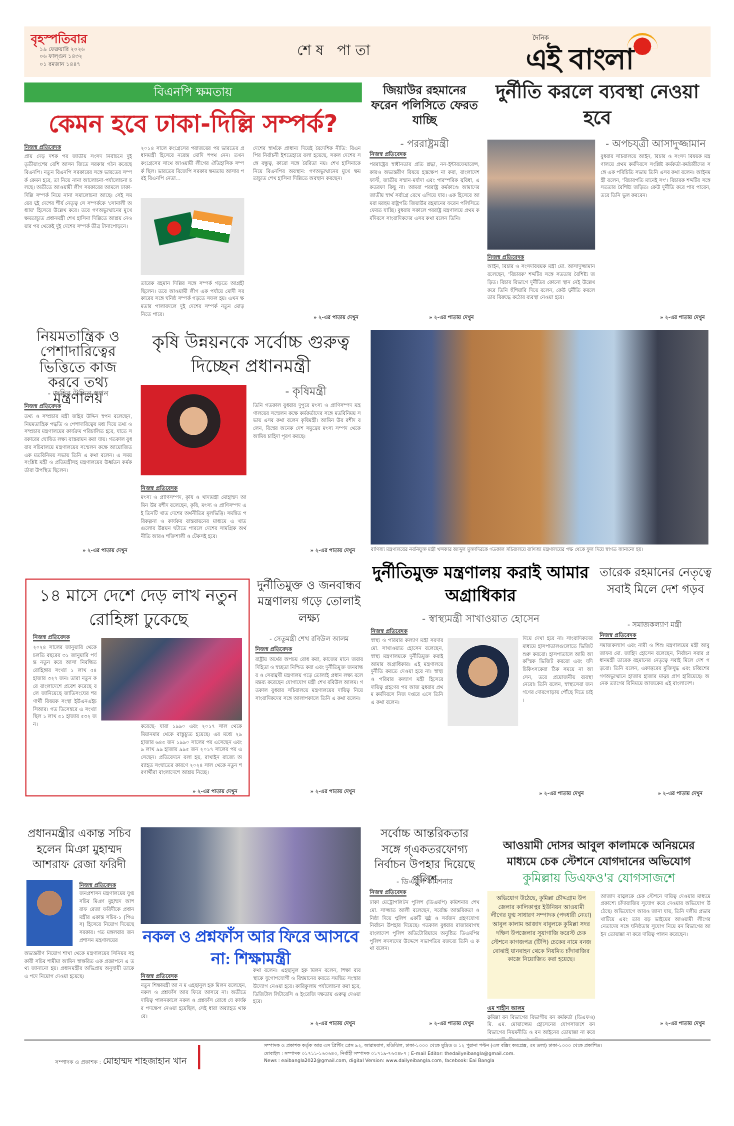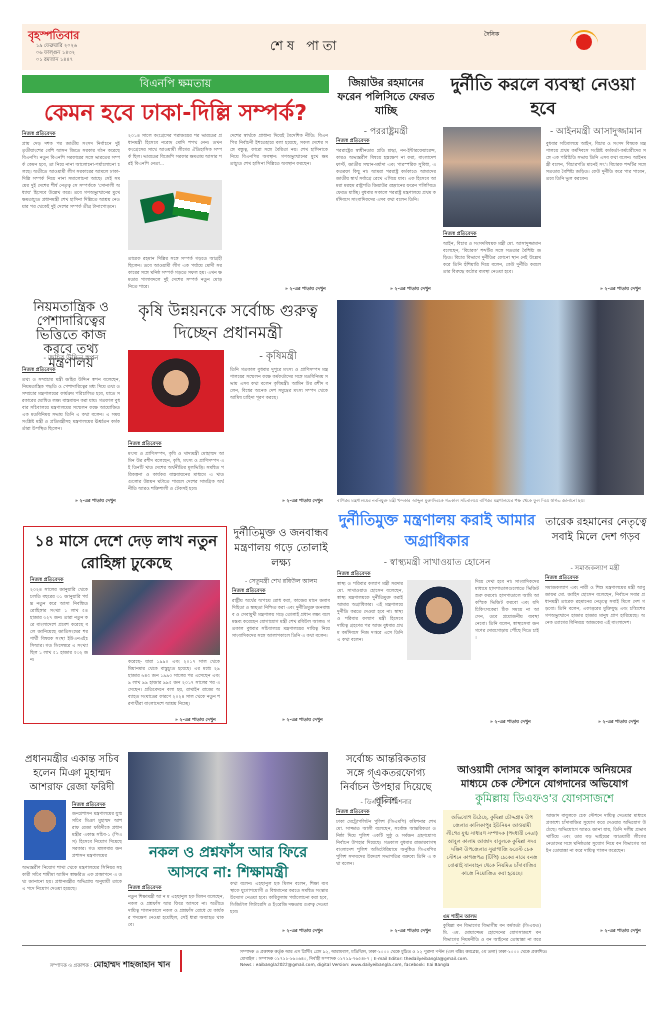--- a/index.html
+++ b/index.html
@@ -45,20 +45,21 @@
 <div class="abs dates">
   <div>১৯ ফেব্রুয়ারি ২০২৬</div>
   <div>০৬ ফাল্গুন ১৪৩২</div>
   <div>০১ রমজান ১৪৪৭</div>
 </div>
 <div class="abs page-label">শেষ পাতা</div>
 <div class="abs logo">
   <span class="arc"></span>
   <span class="sun"></span>
   <span class="pre">দৈনিক</span>
+  <span class="main">এই বাংলা</span>
 </div>
 
 <div class="abs kicker">বিএনপি ক্ষমতায়</div>
 <div class="abs headline-red">কেমন হবে ঢাকা-দিল্লি সম্পর্ক?</div>
 <div class="abs byline" style="left:22px;top:130px;">নিজস্ব প্রতিবেদক</div>
 <div class="abs bodytext" style="left:22px;top:140px;width:98px;height:130px;">প্রায় দেড় দশক পর জাতীয় সংসদ নির্বাচনে দুই তৃতীয়াংশের বেশি আসন জিতে সরকার গঠন করেছে বিএনপি। নতুন বিএনপি সরকারের সঙ্গে ভারতের সম্পর্ক কেমন হবে, তা নিয়ে নানা আলোচনা-পর্যালোচনা চলছে। অতীতে আওয়ামী লীগ সরকারের আমলে ঢাকা-দিল্লি সম্পর্ক নিয়ে নানা সমালোচনা আছে। সেই সময়ের দুই দেশের শীর্ষ নেতৃত্ব সে সম্পর্ককে 'সোনালী অধ্যায়' হিসেবে উল্লেখ করে। তবে গণঅভ্যুত্থানের মুখে ক্ষমতাচ্যুত প্রধানমন্ত্রী শেখ হাসিনা দিল্লিতে আশ্রয় নেওয়ার পর থেকেই দুই দেশের সম্পর্ক তীব্র টানাপোড়নে।</div>
 <div class="abs bodytext" style="left:128px;top:132px;width:94px;height:44px;">২০১৪ সালে কংগ্রেসের পরাজয়ের পর ভারতের প্রধানমন্ত্রী হিসেবে নরেন্দ্র মোদি শপথ নেন। তখন কংগ্রেসের সাথে আওয়ামী লীগের ঐতিহাসিক সম্পর্ক ছিল। ভারতের বিজেপি সরকার ক্ষমতায় আসার পরই বিএনপি নেতা...</div>
 <div class="abs flags">
   <span class="flag-bd"></span>
   <span class="flag-in"></span>
@@ -67,21 +68,21 @@
 <div class="abs bodytext" style="left:230px;top:132px;width:98px;height:150px;">দেশের স্বার্থকে প্রাধান্য দিয়েই বৈদেশিক নীতি: বিএনপির নির্বাচনী ইশতেহারে বলা হয়েছে, সকল দেশের সঙ্গে বন্ধুত্ব, কারো সঙ্গে বৈরিতা নয়। শেখ হাসিনাকে নিয়ে বিএনপির অবস্থান: গণঅভ্যুত্থানের মুখে ক্ষমতাচ্যুত শেখ হাসিনা দিল্লিতে অবস্থান করছেন।</div>
 <div class="abs more" style="left:285px;top:285px;">» ২-এর পাতায় দেখুন</div>
 
 <div class="abs hl" style="left:336px;top:75px;width:100px;font-size:10.5px;line-height:14px;">জিয়াউর রহমানের ফরেন পলিসিতে ফেরত যাচ্ছি</div>
 <div class="abs attrib" style="left:336px;top:124px;width:100px;">- পররাষ্ট্রমন্ত্রী</div>
 <div class="abs byline" style="left:336px;top:137px;">নিজস্ব প্রতিবেদক</div>
 <div class="abs bodytext" style="left:336px;top:147px;width:100px;height:136px;">পররাষ্ট্রের স্বাধীনতার প্রতি শ্রদ্ধা, নন-ইন্টারফেয়ারেন্স, কারও অভ্যন্তরীণ বিষয়ে হস্তক্ষেপ না করা, বাংলাদেশ ফার্স্ট, জাতীয় সম্মান-মর্যাদা এবং পারস্পরিক সুবিধা, একতরফা কিছু না। আমরা পররাষ্ট্র কর্মকাণ্ডে আমাদের জাতীয় স্বার্থ সর্বাগ্রে রেখে এগিয়ে যাব। এক হিসেবে আমরা মরহুম রাষ্ট্রপতি জিয়াউর রহমানের ফরেন পলিসিতে ফেরত যাচ্ছি। বুধবার সকালে পররাষ্ট্র মন্ত্রণালয়ে প্রথম কর্মদিবসে সাংবাদিকদের এসব কথা বলেন তিনি।</div>
 <div class="abs more" style="left:390px;top:285px;">» ২-এর পাতায় দেখুন</div>
 
 <div class="abs hl" style="left:440px;top:72px;width:206px;font-size:17px;line-height:24px;">দুর্নীতি করলে ব্যবস্থা নেওয়া হবে</div>
-<div class="abs attrib" style="left:546px;top:124px;width:100px;">- আইনমন্ত্রী আসাদুজ্জামান</div>
+<div class="abs attrib" style="left:546px;top:124px;width:100px;">- অপচয্ত্রী আসাদুজ্জামান</div>
 <div class="abs photo" style="left:443px;top:127px;width:98px;height:100px;background:linear-gradient(180deg,#7d7f86 0%,#d3b095 35%,#5c6677 65%,#3d4556 100%);"></div>
 <div class="abs byline" style="left:443px;top:230px;">নিজস্ব প্রতিবেদক</div>
 <div class="abs bodytext" style="left:443px;top:240px;width:98px;height:44px;">আইন, বিচার ও সংসদবিষয়ক মন্ত্রী মো. আসাদুজ্জামান বলেছেন, 'বিচারক' শব্দটির সঙ্গে সততার বৈশিষ্ট্য জড়িত। বিচার বিভাগে দুর্নীতির কোনো স্থান নেই উল্লেখ করে তিনি হুঁশিয়ারি দিয়ে বলেন, কেউ দুর্নীতি করলে তার বিরুদ্ধে কঠোর ব্যবস্থা নেওয়া হবে।</div>
 <div class="abs bodytext" style="left:546px;top:140px;width:100px;height:142px;">বুধবার সচিবালয়ে আইন, বিচার ও সংসদ বিষয়ক মন্ত্রণালয়ে প্রথম কর্মদিবসে সংশ্লিষ্ট কর্মকর্তা-কর্মচারীদের সঙ্গে এক পরিচিতি সভায় তিনি এসব কথা বলেন। আইনমন্ত্রী বলেন, 'বিচারপতি মানেই সৎ'। বিচারক শব্দটির সঙ্গে সততার বৈশিষ্ট্য জড়িত। কেউ দুর্নীতি করে পার পাবেন, তবে তিনি ভুল করবেন।</div>
 <div class="abs more" style="left:600px;top:285px;">» ২-এর পাতায় দেখুন</div>
 
 <div class="abs hl" style="left:22px;top:300px;width:98px;font-size:13px;line-height:14px;font-weight:normal;">নিয়মতান্ত্রিক ও পেশাদারিত্বের ভিত্তিতে কাজ করবে তথ্য মন্ত্রণালয়</div>
 <div class="abs attrib" style="left:22px;top:352px;width:98px;font-size:7px;">- জহির উদ্দিন স্বপন</div>
 <div class="abs byline" style="left:22px;top:366px;">নিজস্ব প্রতিবেদক</div>
 <div class="abs bodytext" style="left:22px;top:376px;width:98px;height:118px;">তথ্য ও সম্প্রচার মন্ত্রী জহির উদ্দিন স্বপন বলেছেন, নিয়মতান্ত্রিক পদ্ধতি ও পেশাদারিত্বের মধ্য দিয়ে তথ্য ও সম্প্রচার মন্ত্রণালয়ের কার্যক্রম পরিচালিত হবে, যাতে সরকারের ঘোষিত লক্ষ্য বাস্তবায়ন করা যায়। গতকাল বুধবার সচিবালয়ে মন্ত্রণালয়ের সম্মেলন কক্ষে আয়োজিত এক মতবিনিময় সভায় তিনি এ কথা বলেন। এ সময় সংশ্লিষ্ট মন্ত্রী ও প্রতিমন্ত্রীসহ মন্ত্রণালয়ের ঊর্ধ্বতন কর্মকর্তারা উপস্থিত ছিলেন।</div>
@@ -92,55 +93,55 @@
 <div class="abs photo" style="left:128px;top:350px;width:96px;height:82px;background:radial-gradient(circle at 50% 40%,#e3b48f 0 18%,#2b2224 19% 35%,#d51f28 36%);"></div>
 <div class="abs byline" style="left:128px;top:440px;">নিজস্ব প্রতিবেদক</div>
 <div class="abs bodytext" style="left:128px;top:450px;width:96px;height:45px;">মৎস্য ও প্রাণিসম্পদ, কৃষি ও খাদ্যমন্ত্রী মোহাম্মদ আমিন উর রশীদ বলেছেন, কৃষি, মৎস্য ও প্রাণিসম্পদ এই তিনটি খাত দেশের অর্থনীতির মূলভিত্তি। সমন্বিত পরিকল্পনা ও কার্যকর বাস্তবায়নের মাধ্যমে এ খাতগুলোর উন্নয়ন ঘটাতে পারলে দেশের সামগ্রিক অর্থনীতি আরও শক্তিশালী ও টেকসই হবে।</div>
 <div class="abs bodytext" style="left:230px;top:366px;width:98px;height:128px;">তিনি গতকাল বুধবার দুপুরে মৎস্য ও প্রাণিসম্পদ মন্ত্রণালয়ের সম্মেলন কক্ষে কর্মকর্তাদের সঙ্গে মতবিনিময় সভায় এসব কথা বলেন কৃষিমন্ত্রী। আমিন উর রশীদ বলেন, বিশ্বের অনেক দেশ সমুদ্রের মৎস্য সম্পদ থেকে আমিষ চাহিদা পূরণ করছে।</div>
 <div class="abs more" style="left:282px;top:497px;">» ২-এর পাতায় দেখুন</div>
 
 <div class="abs photo group-photo" style="left:337px;top:300px;width:307px;height:195px;"></div>
 <div class="abs bodytext" style="left:337px;top:497px;width:307px;height:8px;font-size:4.4px;">বাণিজ্য মন্ত্রণালয়ের নবনিযুক্ত মন্ত্রী খন্দকার আব্দুল মুক্তাদিরকে গতকাল সচিবালয়ে বাণিজ্য মন্ত্রণালয়ের পক্ষ থেকে ফুল দিয়ে স্বাগত জানানো হয়।</div>
 
 <div class="abs box-red"></div>
-<div class="abs hl" style="left:30px;top:530px;width:192px;font-size:15px;line-height:22px;font-weight:bold;">১৪ মাসে দেশে দেড় লাখ নতুন রোহিঙ্গা ঢুকেছে</div>
+<div class="abs hl" style="left:30px;top:530px;width:192px;font-size:15px;line-height:22px;font-weight:normal;">১৪ মাসে দেশে দেড় লাখ নতুন রোহিঙ্গা ঢুকেছে</div>
 <div class="abs byline" style="left:30px;top:576px;">নিজস্ব প্রতিবেদক</div>
 <div class="abs bodytext" style="left:30px;top:586px;width:58px;height:130px;">২০২৪ সালের জানুয়ারি থেকে চলতি বছরের ৩১ জানুয়ারি পর্যন্ত নতুন করে আসা নিবন্ধিত রোহিঙ্গার সংখ্যা ১ লাখ ৫৪ হাজার ৩২৭ জন। তারা নতুন করে বাংলাদেশে প্রবেশ করেছে বলে জানিয়েছে জাতিসংঘের শরণার্থী বিষয়ক সংস্থা ইউএনএইচসিআর। গত ডিসেম্বরে এ সংখ্যা ছিল ১ লাখ ৫১ হাজার ৫৩২ জন।</div>
 <div class="abs photo crowd" style="left:92px;top:580px;width:128px;height:75px;"></div>
 <div class="abs bodytext" style="left:128px;top:658px;width:92px;height:56px;">করেছে- যারা ১৯৯০ এবং ২০১৭ সাল থেকে মিয়ানমার থেকে বাস্তুচ্যুত হয়েছে। এর মধ্যে ২৯ হাজার ৬৪৫ জন ১৯৯০ সালের পর এসেছেন এবং ৯ লাখ ৯৯ হাজার ৯৯৫ জন ২০১৭ সালের পর এসেছেন। প্রতিবেদনে বলা হয়, রাখাইন রাজ্যে অব্যাহত সংঘাতের কারণে ২০২৪ সাল থেকে নতুন শরণার্থীরা বাংলাদেশে আশ্রয় নিচ্ছে।</div>
 <div class="abs more" style="left:175px;top:716px;">» ২-এর পাতায় দেখুন</div>
 
 <div class="abs hl" style="left:232px;top:525px;width:98px;font-size:10.5px;line-height:15px;font-weight:normal;">দুর্নীতিমুক্ত ও জনবান্ধব মন্ত্রণালয় গড়ে তোলাই লক্ষ্য</div>
 <div class="abs attrib" style="left:232px;top:576px;width:98px;font-size:6px;">- সেতুমন্ত্রী শেখ রবিউল আলম</div>
 <div class="abs byline" style="left:232px;top:587px;">নিজস্ব প্রতিবেদক</div>
 <div class="abs bodytext" style="left:232px;top:597px;width:98px;height:118px;">রাষ্ট্রীয় অর্থের অপচয় রোধ করা, কাজের মানে জবাবদিহিতা ও স্বচ্ছতা নিশ্চিত করা এবং দুর্নীতিমুক্ত জনবান্ধব ও সেবামুখী মন্ত্রণালয় গড়ে তোলাই প্রধান লক্ষ্য বলে মন্তব্য করেছেন যোগাযোগ মন্ত্রী শেখ রবিউল আলম। গতকাল বুধবার সচিবালয়ে মন্ত্রণালয়ের দায়িত্ব নিয়ে সাংবাদিকদের সঙ্গে আলাপকালে তিনি এ কথা বলেন।</div>
 <div class="abs more" style="left:282px;top:716px;">» ২-এর পাতায় দেখুন</div>
 
-<div class="abs hl" style="left:337px;top:510px;width:200px;font-size:15px;line-height:21px;color:#3b82f6;">দুর্নীতিমুক্ত মন্ত্রণালয় করাই আমার অগ্রাধিকার</div>
+<div class="abs hl" style="left:337px;top:510px;width:200px;font-size:15px;line-height:21px;color:#000000;">দুর্নীতিমুক্ত মন্ত্রণালয় করাই আমার অগ্রাধিকার</div>
 <div class="abs attrib" style="left:337px;top:555px;width:200px;">- স্বাস্থ্যমন্ত্রী সাখাওয়াত হোসেন</div>
 <div class="abs byline" style="left:337px;top:570px;">নিজস্ব প্রতিবেদক</div>
 <div class="abs bodytext" style="left:337px;top:580px;width:66px;height:80px;">স্বাস্থ্য ও পরিবার কল্যাণ মন্ত্রী সরদার মো. সাখাওয়াত হোসেন বলেছেন, স্বাস্থ্য মন্ত্রণালয়কে দুর্নীতিমুক্ত করাই আমার অগ্রাধিকার। এই মন্ত্রণালয়ে দুর্নীতি করতে দেওয়া হবে না। স্বাস্থ্য ও পরিবার কল্যাণ মন্ত্রী হিসেবে দায়িত্ব গ্রহণের পর আজ বুধবার প্রথম কর্মদিবসে নিজ দপ্তরে এসে তিনি এ কথা বলেন।</div>
 <div class="abs photo" style="left:407px;top:580px;width:64px;height:80px;background:radial-gradient(circle at 50% 38%,#d7a881 0 22%,#1d2a44 23% 40%,#e9e9e9 41%);"></div>
 <div class="abs bodytext" style="left:475px;top:578px;width:64px;height:140px;">দিয়ে দেখা হবে না। সাংবাদিকদের মাধ্যমে হাসপাতালগুলোতে ভিজিট শুরু করবো। হাসপাতালে আমি আকস্মিক ভিজিট করবো এবং যদি চিকিৎসকেরা ঠিক সময়ে না আসেন, তবে প্রয়োজনীয় ব্যবস্থা নেবো। তিনি বলেন, স্বাস্থ্যসেবা জনগণের দোরগোড়ায় পৌঁছে দিতে চাই।</div>
 <div class="abs more" style="left:490px;top:718px;">» ২-এর পাতায় দেখুন</div>
 
 <div class="abs hl" style="left:545px;top:514px;width:102px;font-size:10.5px;line-height:15px;font-weight:normal;">তারেক রহমানের নেতৃত্বে সবাই মিলে দেশ গড়ব</div>
 <div class="abs attrib" style="left:545px;top:563px;width:100px;font-size:6.5px;">- সমাজকল্যাণ মন্ত্রী</div>
 <div class="abs byline" style="left:545px;top:574px;">নিজস্ব প্রতিবেদক</div>
 <div class="abs bodytext" style="left:545px;top:584px;width:100px;height:132px;">সমাজকল্যাণ এবং নারী ও শিশু মন্ত্রণালয়ের মন্ত্রী আবু জাফর মো. জাহিদ হোসেন বলেছেন, নির্বাচন সবার প্রধানমন্ত্রী তারেক রহমানের নেতৃত্বে সবাই মিলে দেশ গড়বো। তিনি বলেন, একাত্তরের মুক্তিযুদ্ধ এবং চব্বিশের গণঅভ্যুত্থানে হাজার হাজার মানুষ প্রাণ হারিয়েছে। অনেক ত্যাগের বিনিময়ে আজকের এই বাংলাদেশ।</div>
 <div class="abs more" style="left:598px;top:718px;">» ২-এর পাতায় দেখুন</div>
 
 <div class="abs hl" style="left:22px;top:752px;width:100px;font-size:10px;line-height:14px;font-weight:normal;">প্রধানমন্ত্রীর একান্ত সচিব হলেন মিঞা মুহাম্মদ আশরাফ রেজা ফরিদী</div>
 <div class="abs photo" style="left:24px;top:800px;width:42px;height:60px;background:radial-gradient(circle at 50% 35%,#b98667 0 25%,#2d5fb8 26%);"></div>
 <div class="abs byline" style="left:72px;top:801px;">নিজস্ব প্রতিবেদক</div>
 <div class="abs bodytext" style="left:72px;top:810px;width:50px;height:52px;">জনপ্রশাসন মন্ত্রণালয়ের যুগ্মসচিব মিঞা মুহাম্মদ আশরাফ রেজা ফরিদীকে প্রধানমন্ত্রীর একান্ত সচিব-১ (পিএস) হিসেবে নিয়োগ দিয়েছে সরকার। গত মঙ্গলবার জনপ্রশাসন মন্ত্রণালয়ের</div>
 <div class="abs bodytext" style="left:22px;top:864px;width:100px;height:65px;">অভ্যন্তরীণ নিয়োগ শাখা থেকে মন্ত্রণালয়ের সিনিয়র সহকারী সচিব শামীমা আমিন স্বাক্ষরিত এক প্রজ্ঞাপনে এ তথ্য জানানো হয়। প্রধানমন্ত্রীর অভিপ্রায় অনুযায়ী তাকে এ পদে নিয়োগ দেওয়া হয়েছে।</div>
 
 <div class="abs photo press-photo" style="left:128px;top:752px;width:200px;height:88px;"></div>
-<div class="abs hl" style="left:128px;top:842px;width:200px;font-size:14.5px;line-height:20px;color:#0f766e;">নকল ও প্রশ্নফাঁস আর ফিরে আসবে না: শিক্ষামন্ত্রী</div>
+<div class="abs hl" style="left:128px;top:842px;width:200px;font-size:14.5px;line-height:20px;color:#1d4ed8;font-family:Liberation Serif, serif;">নকল ও প্রশ্নফাঁস আর ফিরে আসবে না: শিক্ষামন্ত্রী</div>
 <div class="abs byline" style="left:128px;top:884px;">নিজস্ব প্রতিবেদক</div>
 <div class="abs bodytext" style="left:128px;top:893px;width:96px;height:40px;">নতুন শিক্ষামন্ত্রী আ ন ম এহছানুল হক মিলন বলেছেন, নকল ও প্রশ্নফাঁস আর ফিরে আসবে না। অতীতে দায়িত্ব পালনকালে নকল ও প্রশ্নফাঁস রোধে যে কার্যকর পদক্ষেপ নেওয়া হয়েছিল, সেই ধারা অব্যাহত থাকবে।</div>
 <div class="abs bodytext" style="left:230px;top:880px;width:98px;height:46px;">কথা বলেন। এহছানুল হক মিলন বলেন, শিক্ষা ব্যবস্থাকে যুগোপযোগী ও বিশ্বমানের করতে সমন্বিত সংস্কার উদ্যোগ নেওয়া হবে। কারিকুলাম পর্যালোচনা করা হবে, ডিজিটাল লিটারেসি ও ইংরেজি দক্ষতায় গুরুত্ব দেওয়া হবে।</div>
 <div class="abs more" style="left:282px;top:927px;">» ২-এর পাতায় দেখুন</div>
 
 <div class="abs hl" style="left:336px;top:752px;width:100px;font-size:10px;line-height:14px;font-weight:normal;">সর্বোচ্চ আন্তরিকতার সঙ্গে গ্একতরফোগ্য নির্বাচন উপহার দিয়েছে পুলিশ</div>
 <div class="abs attrib" style="left:336px;top:797px;width:100px;font-size:6.5px;">- ডিএমপি কমিশনার</div>
 <div class="abs byline" style="left:336px;top:808px;">নিজস্ব প্রতিবেদক</div>
 <div class="abs bodytext" style="left:336px;top:818px;width:100px;height:108px;">ঢাকা মেট্রোপলিটন পুলিশ (ডিএমপি) কমিশনার শেখ মো. সাজ্জাত আলী বলেছেন, সর্বোচ্চ আন্তরিকতা ও নিষ্ঠা দিয়ে পুলিশ একটি সুষ্ঠু ও সর্বজন গ্রহণযোগ্য নির্বাচন উপহার দিয়েছে। গতকাল বুধবার রাজারবাগস্থ বাংলাদেশ পুলিশ অডিটোরিয়ামে অনুষ্ঠিত ডিএমপির পুলিশ সদস্যদের উদ্দেশে সভাপতির বক্তব্যে তিনি এ কথা বলেন।</div>
 <div class="abs more" style="left:390px;top:927px;">» ২-এর পাতায় দেখুন</div>
@@ -149,20 +150,20 @@
 <div class="abs hl" style="left:443px;top:763px;width:203px;font-size:10px;line-height:14px;">আওয়ামী দোসর আবুল কালামকে অনিয়মের মাধ্যমে চেক স্টেশনে যোগদানের অভিযোগ</div>
 <div class="abs highlight-box bodytext" style="left:443px;top:810px;width:98px;height:98px;padding:3px;font-size:5.2px;line-height:8px;color:#333;text-align:center;">অভিযোগ উঠেছে, কুমিল্লা চৌদ্দগ্রাম উপজেলার কালিকাপুর ইউনিয়ন আওয়ামী লীগের যুগ্ম সাধারণ সম্পাদক (পদধারী নেতা) আবুল কালাম আজাদ বাবুলকে কুমিল্লা সদর দক্ষিণ উপজেলার সুয়াগাজি ফরেস্ট চেক স্টেশনে কাগজপত্র (টিপি) চেকের নামে বনজ বোঝাই যানবাহন থেকে নিয়মিত চাঁদাবাজির কাজে নিয়োজিত করা হয়েছে।</div>
 <div class="abs byline" style="left:443px;top:913px;">এম শাহীন আলম</div>
 <div class="abs bodytext" style="left:443px;top:922px;width:98px;height:22px;">কুমিল্লা বন বিভাগের বিভাগীয় বন কর্মকর্তা (ডিএফও) মি. এম. মোয়াজ্জেম হোসেনের যোগসাজশে বন বিভাগের নিয়মনীতি ও বন আইনের তোয়াক্কা না করে আওয়ামী লীগের এই সক্রিয় নেতাকে দায়িত্ব দেওয়া হয়েছে।</div>
 <div class="abs bodytext" style="left:546px;top:812px;width:100px;height:114px;">আজাদ বাবুলকে চেক স্টেশনে দায়িত্ব দেওয়ার মাধ্যমে প্রকাশ্যে চাঁদাবাজির সুযোগ করে দেওয়ার অভিযোগ উঠেছে। অভিযোগে আরও জানা যায়, তিনি দলীয় প্রভাব খাটিয়ে এবং তার বড় ভাইয়ের আওয়ামী লীগের নেতাদের সঙ্গে ঘনিষ্ঠতার সুযোগ নিয়ে বন বিভাগের আইন তোয়াক্কা না করে দায়িত্ব পালন করেছেন।</div>
 <div class="abs more" style="left:600px;top:927px;">» ২-এর পাতায় দেখুন</div>
 
 <div class="abs" style="left:22px;top:945px;width:624px;height:1px;background:#777;"></div>
 <div class="abs" style="left:50px;top:958px;font-size:5px;color:#555;">
   <span>সম্পাদক ও প্রকাশক :</span>
-  <span style="font-size:8px;font-weight:bold;color:#222;">মোহাম্মদ শাহজাহান খান</span>
+  <span style="font-size:8px;font-weight:normal;color:#222;">মোহাম্মদ শাহজাহান খান</span>
 </div>
 <div class="abs" style="left:180px;top:950px;width:1.5px;height:22px;background:#d4232a;"></div>
 <div class="abs" style="left:240px;top:949px;width:420px;font-size:4.3px;line-height:6.5px;color:#444;">
   <div>সম্পাদক ও প্রকাশক কর্তৃক আর এস প্রিন্টিং প্রেস ৯২, আরামবাগ, মতিঝিল, ঢাকা-১০০০ থেকে মুদ্রিত ও ১২ পুরানা পল্টন (এল বক্সিং কমপ্লেক্স, ৫ম তলা) ঢাকা-১০০০ থেকে প্রকাশিত।</div>
   <div>মোবাইল : সম্পাদক ০১৭১১-১৬০৬৪০, নির্বাহী সম্পাদক ০১৭১৯-৭৬৫৪৮৭ ; E-mail Editor: thedailyeibangla@gmail.com.</div>
   <div>News : eaibangla2022@gmail.com, digital Version: www.dailyeibangla.com, facebook: Eai Bangla</div>
 </div>
 
 </body></html>

